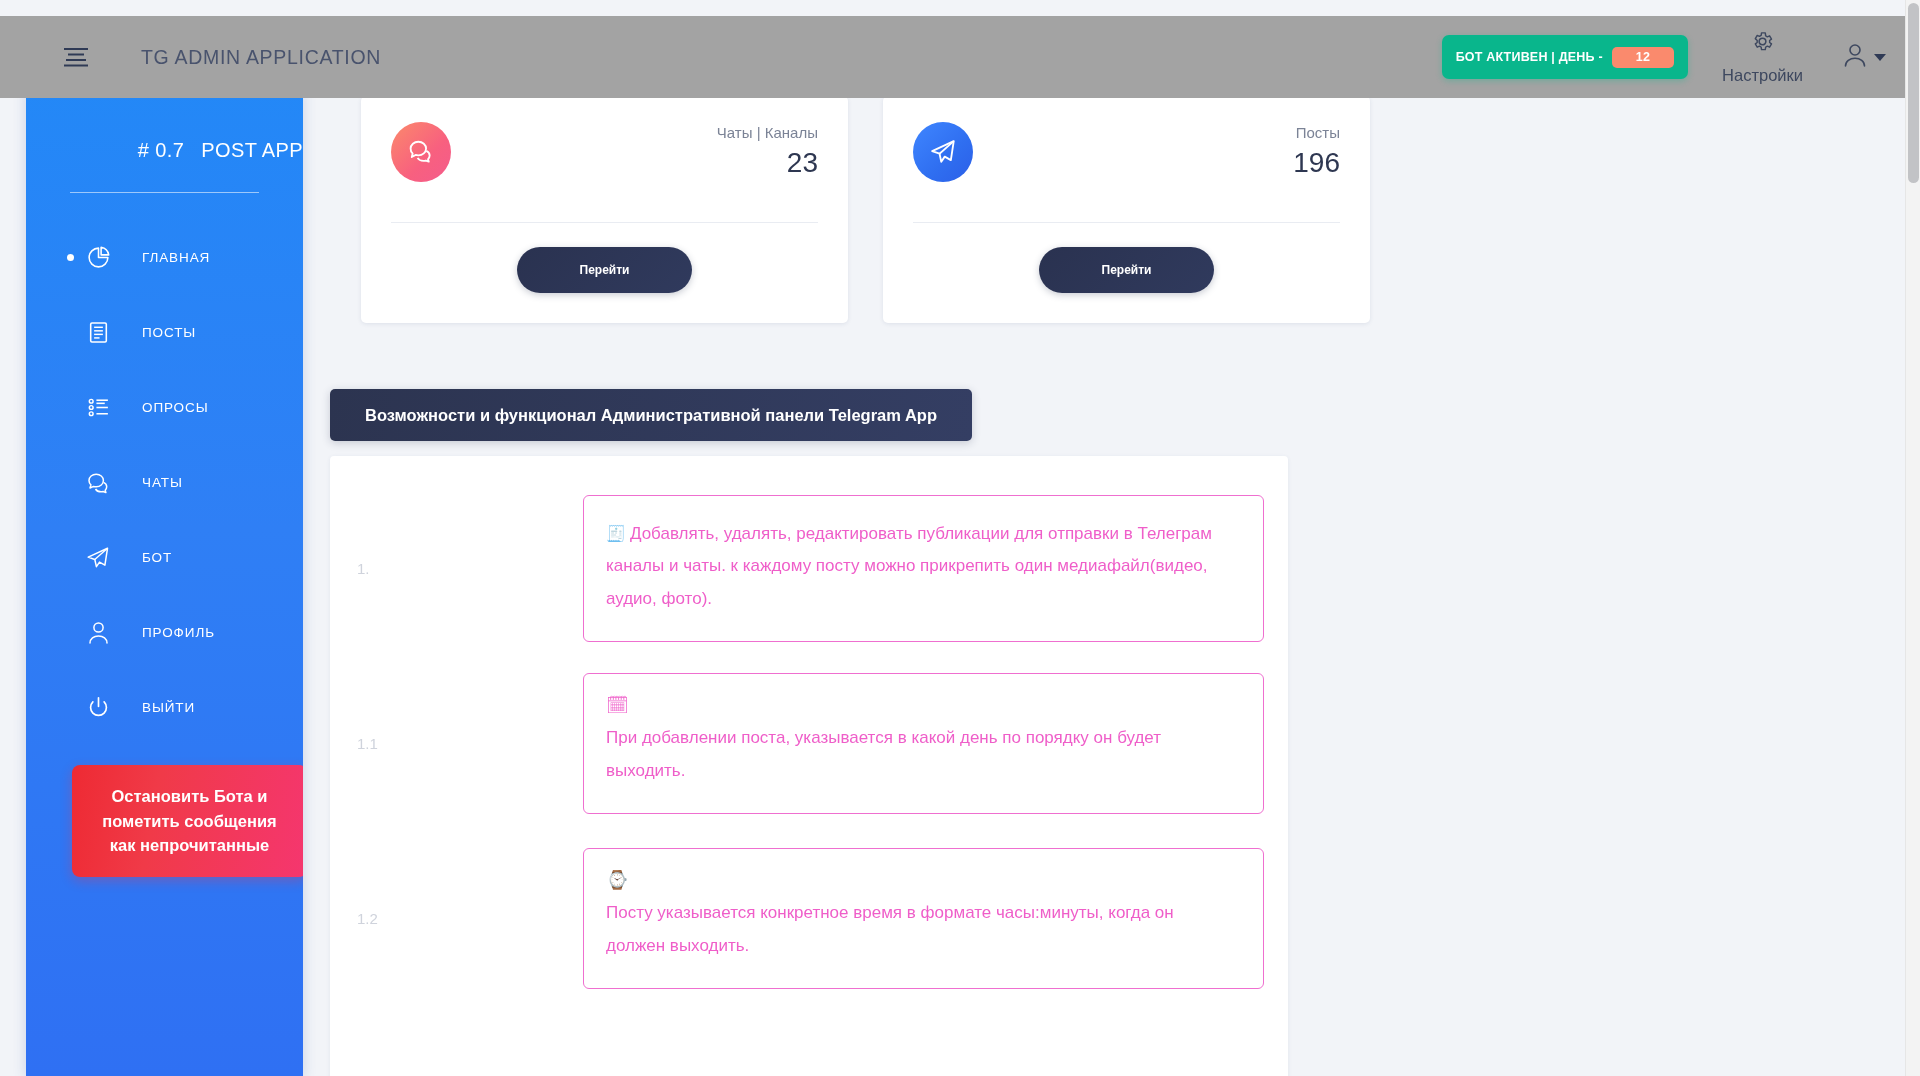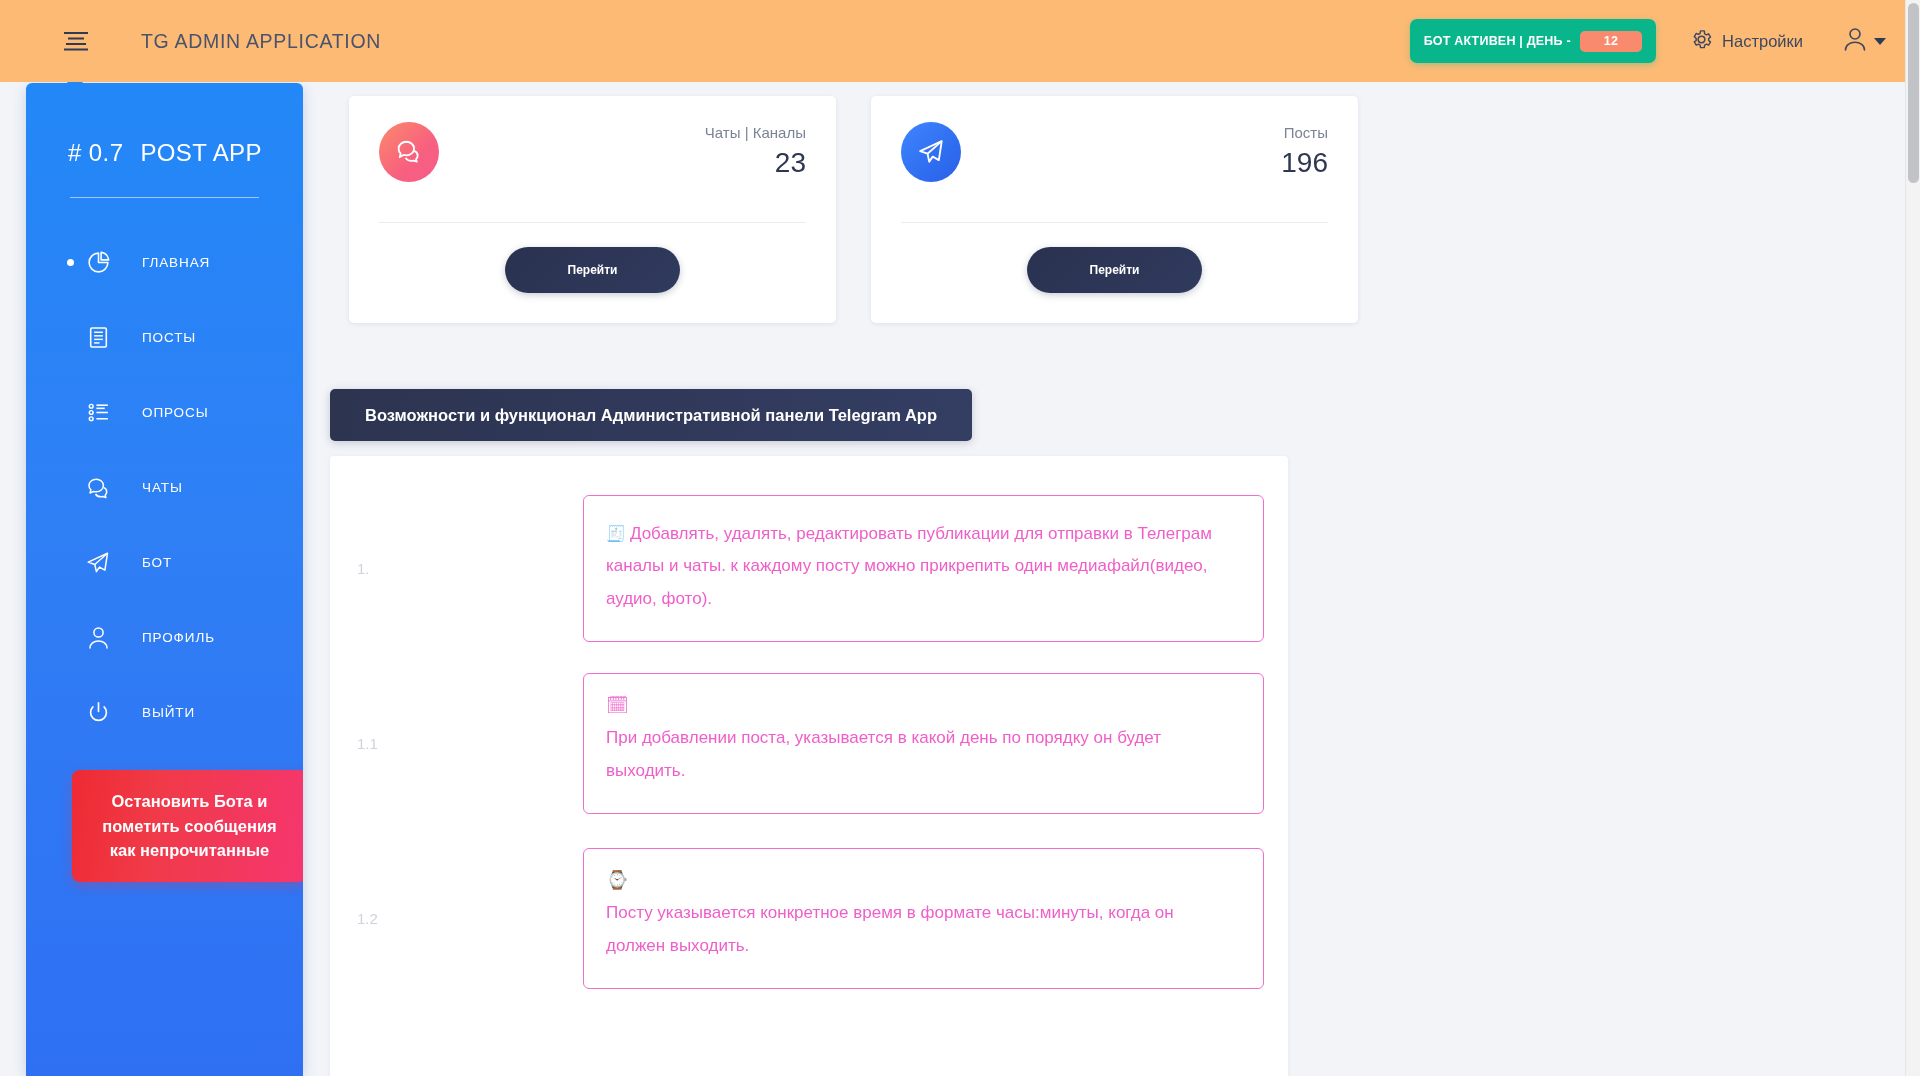--- a/index.html
+++ b/index.html
@@ -17,24 +17,24 @@
     position: relative;
     width: 1920px;
     height: 1076px;
     background: #f2f4f8;
     overflow: hidden;
   }
 
   
   .topbar {
     position: absolute;
-    top: 0; left: 0;
+    top: 16px; left: 0;
     width: 1920px;
     height: 82px;
-    background: #fdba74;
+    background: #a3a3a3;
     display: flex;
     align-items: center;
     z-index: 40;
   }
 
   .menu-toggle {
     margin-left: 55px;
     width: 42px; height: 42px;
     display: flex; align-items: center; justify-content: center;
     cursor: pointer;
@@ -85,20 +85,21 @@
 
   .settings-link {
     display: flex;
     align-items: center;
     gap: 9px;
     margin-left: 34px;
     color: #3e485f;
     font-size: 16.5px;
     cursor: pointer;
     white-space: nowrap;
+    flex-direction: column;
   }
 
   .user-menu {
     display: flex;
     align-items: center;
     gap: 7px;
     margin-left: 40px;
     color: #3e485f;
     cursor: pointer;
   }
@@ -130,25 +131,26 @@
     width: 0; height: 0;
     border-left: 9px solid transparent;
     border-right: 9px solid transparent;
     border-bottom: 10px solid #2388f7;
     z-index: 31;
   }
 
   .sidebar-brand {
     padding: 56px 0 0 42px;
     color: #ffffff;
-    font-size: 24px;
+    font-size: 20px;
     font-weight: 400;
     letter-spacing: 0.4px;
     display: flex;
     gap: 17px;
+    justify-content: flex-end;
   }
   .sidebar-brand .ver { font-weight: 400; }
   .sidebar-brand .nm  { font-weight: 400; }
 
   .sidebar-divider {
     margin: 30px 44px 0 44px;
     height: 1px;
     background: rgba(255,255,255,0.55);
   }
 
@@ -209,20 +211,21 @@
     top: 83px;
     left: 303px;
     width: 1617px;
     height: 993px;
   }
 
   .stat-cards {
     display: flex;
     gap: 35px;
     padding: 13px 0 0 46px;
+    margin-left: 12px;
   }
   .stat-card {
     width: 487px;
     height: 227px;
     background: #ffffff;
     border-radius: 5px;
     box-shadow: 0 1px 4px rgba(40,60,110,0.10);
     position: relative;
     padding: 26px 30px 0 30px;
   }

